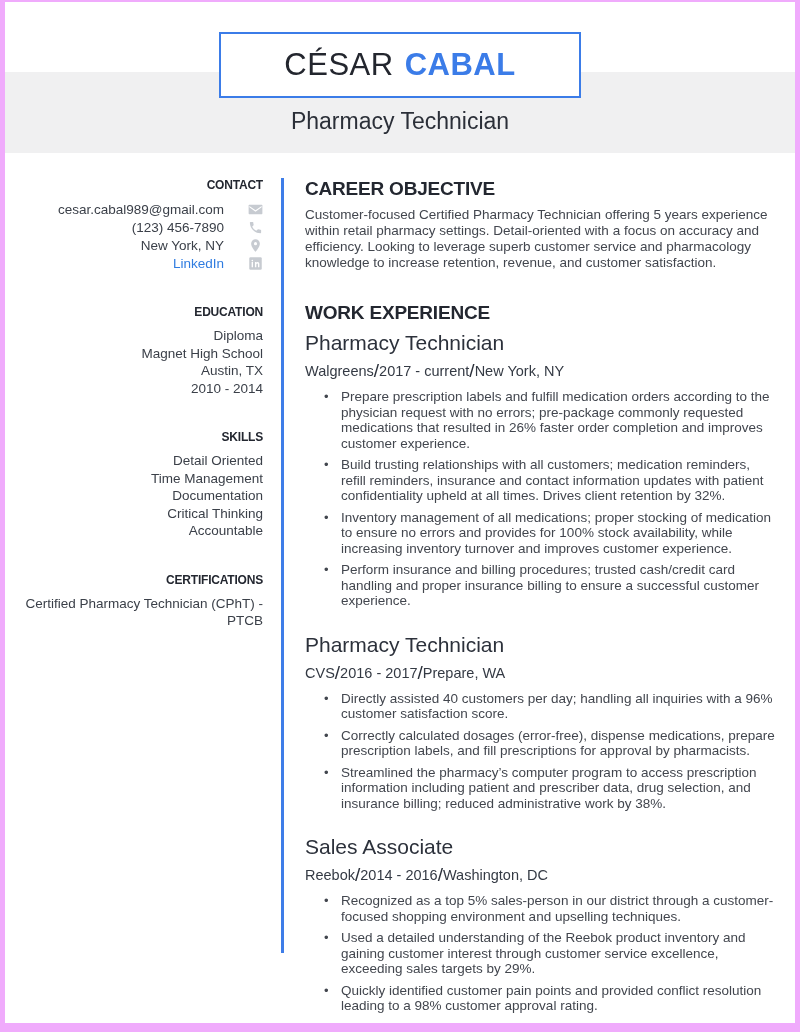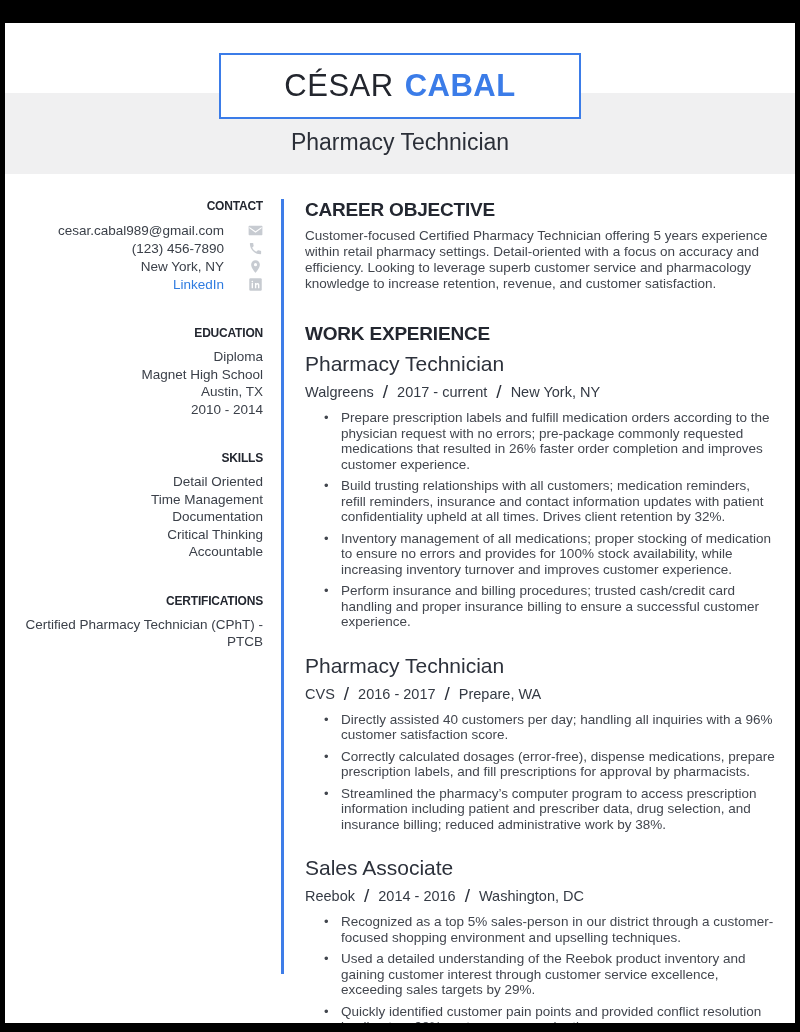--- a/index.html
+++ b/index.html
@@ -2,22 +2,22 @@
 <html><head>
 <meta charset="utf-8">
 <title>Resume</title>
 <style>
   * { box-sizing: border-box; }
   html, body { margin: 0; padding: 0; }
   body { background: #ffffff; font-family: "Liberation Sans", sans-serif; }
 
   .sheet {
     width: 800px; height: 1032px;
-    background: #000000;
-    padding: 23px 5px 9px 5px;
+    background: #f0abfc;
+    padding: 2px 5px 9px 5px;
     margin: 0 auto;
     text-decoration: underline;
   }
   .page {
     width: 100%; height: 100%;
     background: #ffffff;
     position: relative;
     overflow: hidden;
     color: #42464e;
   }
@@ -92,21 +92,21 @@
   .objective {
     font-size: 13.5px; line-height: 16px; color: #42464e; margin: 0;
   }
   .work-section { margin-top: 31px; }
   .job { margin-bottom: 21px; }
   .job + .job { margin-top: 24px; }
   .job-title {
     font-size: 21px; font-weight: 400; color: #2c313b; margin: 0 0 5px 0;
   }
   .job-meta {
-    display: flex; align-items: center; gap: 9px;
+    display: flex; align-items: center; 
     font-size: 14.5px; color: #343a44; margin: 0 0 7px 0;
   }
   .slash { font-size: 19px; font-weight: 300; color: #2c313b; }
   ul.bullets { list-style: none; margin: 0; padding: 0; }
   ul.bullets li {
     position: relative;
     padding-left: 36px;
     font-size: 13.5px; line-height: 15.5px; color: #42464e;
     margin-bottom: 6px;
   }

